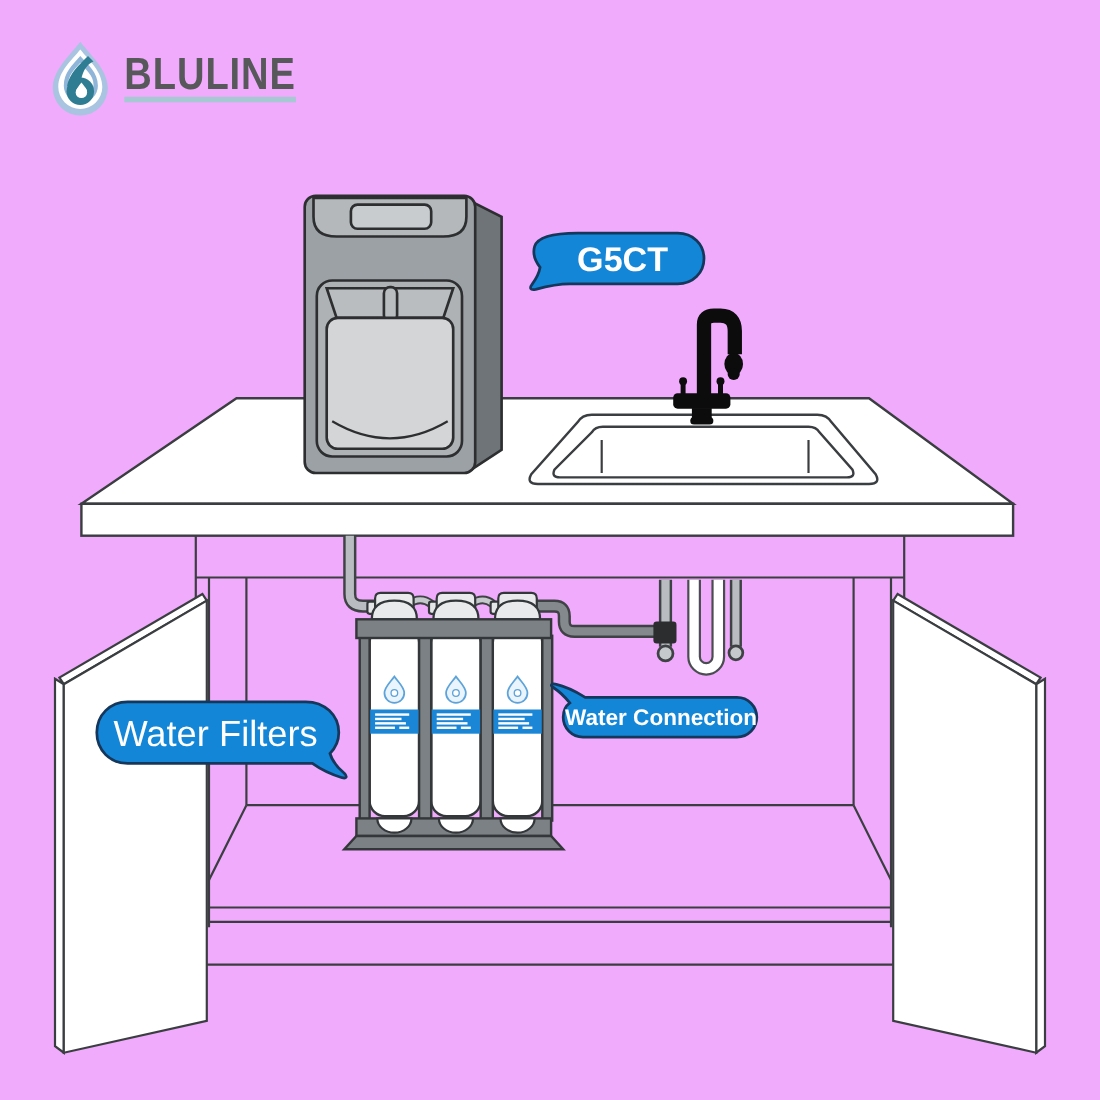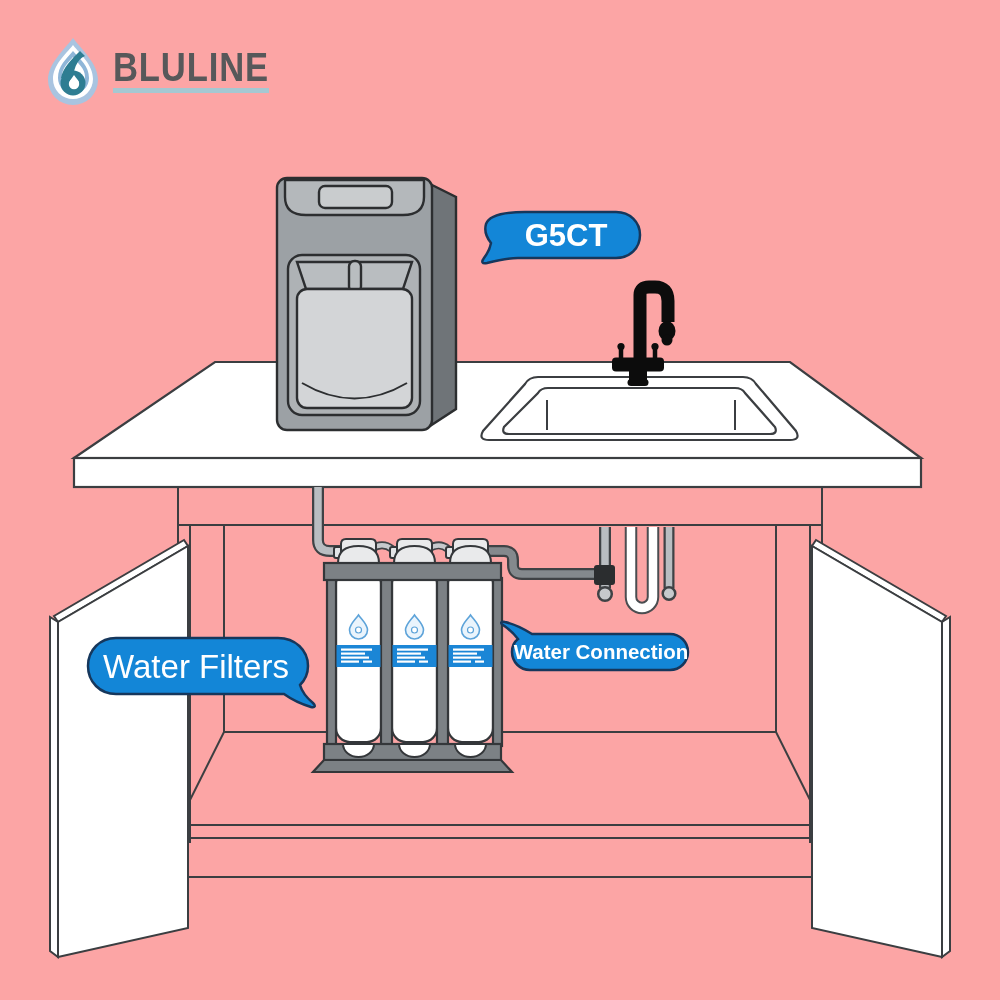--- a/index.html
+++ b/index.html
@@ -1,16 +1,16 @@
 <!DOCTYPE html>
 <html><head>
 <meta charset="utf-8">
 <style>
   html,body{margin:0;padding:0;background:#ffffff;}
-  .page{position:relative;width:1000px;height:1000px;background:#fca5a5;overflow:hidden;
+  .page{position:relative;width:1000px;height:1000px;background:#f0abfc;overflow:hidden;
         font-family:"Liberation Sans",sans-serif;}
   svg text{font-family:"Liberation Sans",sans-serif;}
   .callout-text{fill:#ffffff;}
 </style>
 </head>
 <body>
 
 <div class="page">
 <svg width="1000" height="1000" viewBox="0 0 1000 1000">
   <defs>

